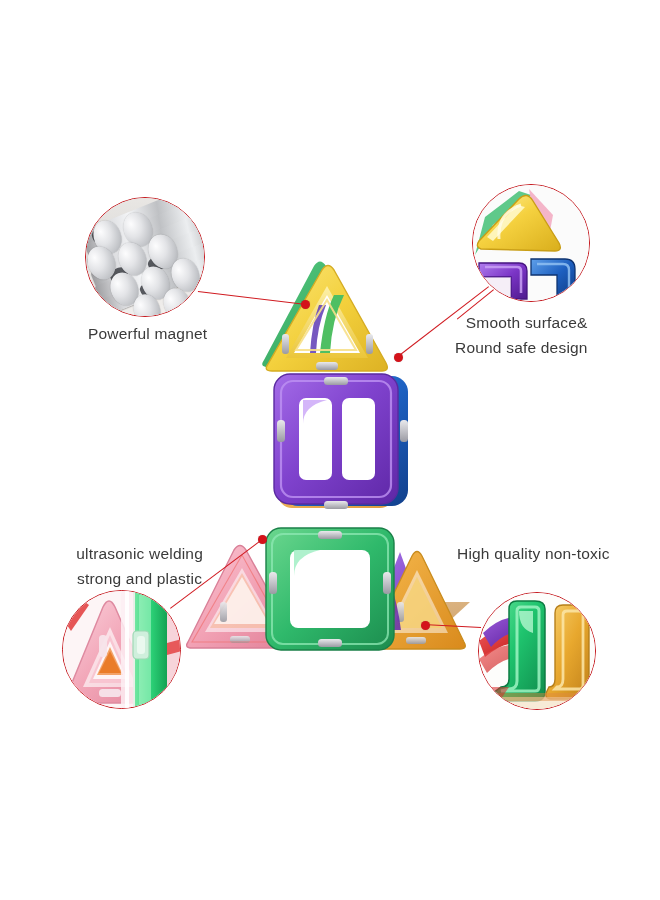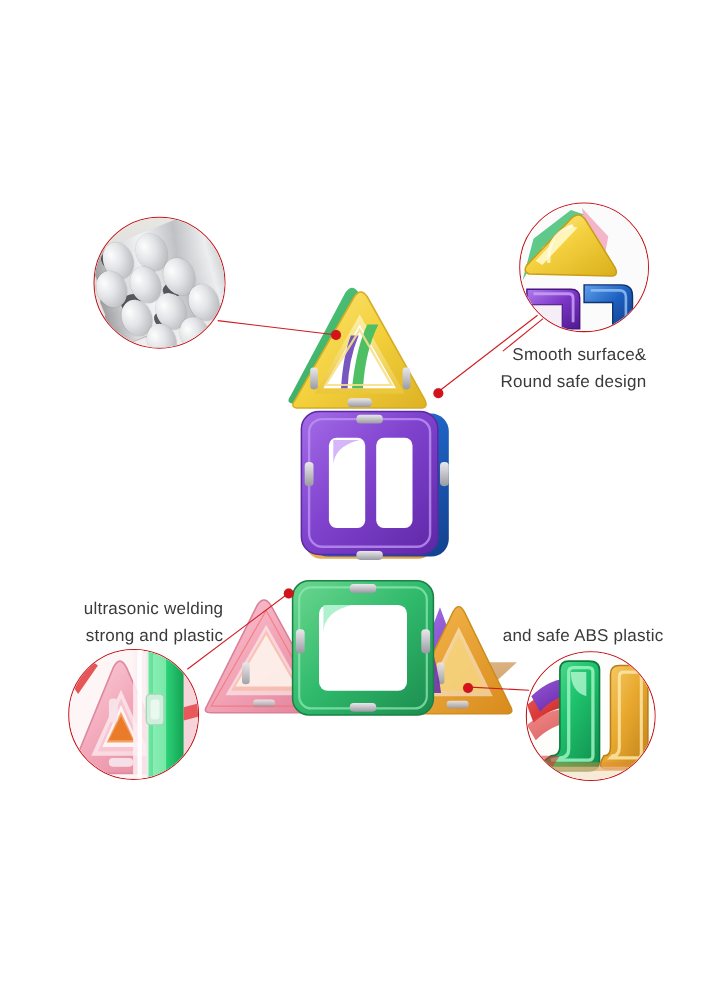--- a/index.html
+++ b/index.html
@@ -6,21 +6,21 @@
   body{width:660px;height:900px;position:relative;overflow:hidden;
        font-family:"Liberation Sans","DejaVu Sans",sans-serif;}
 
   #stage{position:absolute;inset:0;width:660px;height:900px;background:#fff;}
 
   
   .callout-text{position:absolute;color:#3a3a3a;font-size:15.5px;line-height:25px;
                 letter-spacing:.2px;white-space:pre;font-weight:400;}
   .ct-tl{left:88px;top:321px;}
   .ct-tr{left:455px;top:310px;text-align:right;}
-  .ct-bl{left:203px;top:541px;text-align:right;transform:translateX(-100%);}
+  .ct-bl{left:203px;top:541px;text-align:center;transform:translateX(-100%);}
   .ct-br{left:457px;top:541px;}
 
   
   .lens{position:absolute;border-radius:50%;overflow:hidden;
         border:1.6px solid #c4161c;box-sizing:border-box;background:#f4f2f0;}
   .lens-inner{position:absolute;inset:0;}
 
   
   #lens-magnet{left:85px;top:197px;width:120px;height:120px;}
   .mag-bg{position:absolute;inset:0;background:
@@ -359,20 +359,21 @@
         <path d="M68 98 Q64 106 74 106 L102 106 Q110 106 110 98 L110 20 Q110 12 102 12 L84 12 Q76 12 76 20 L76 86 Q76 94 70 94 Z" fill="url(#aY)" stroke="#B67F1A" stroke-width="1.4"></path>
         <path d="M76 96 L100 96 Q104 96 104 92 L104 22 Q104 18 100 18 L88 18 Q84 18 84 22 L84 86 Q84 94 78 94 Z" fill="none" stroke="#FBE6A8" stroke-width="2.8" opacity=".85"></path>
 
         <path d="M0 104 L118 104 L118 118 L0 118 Z" fill="#F3E3C8" opacity=".7"></path>
         <path d="M0 100 L118 100 L118 108 L0 108 Z" fill="#E08A3E" opacity=".45"></path>
         <path d="M0 94 L30 94 L22 106 L0 106 Z" fill="#D92A2A" opacity=".55"></path>
       </svg>
     </div>
   </div>
 
+  <div class="callout-text ct-tl"><span>Powerful magnet</span></div>
 
   <div class="callout-text ct-tr"><span>Smooth surface&amp;</span><br><span>Round safe design</span></div>
 
   <div class="callout-text ct-bl"><span>ultrasonic welding</span><br><span>strong and plastic</span></div>
 
-  <div class="callout-text ct-br"><br><span>and safe ABS plastic</span></div>
+  <div class="callout-text ct-br"><span>High quality non-toxic</span><br></div>
 
 </div>
 
 </body></html>

